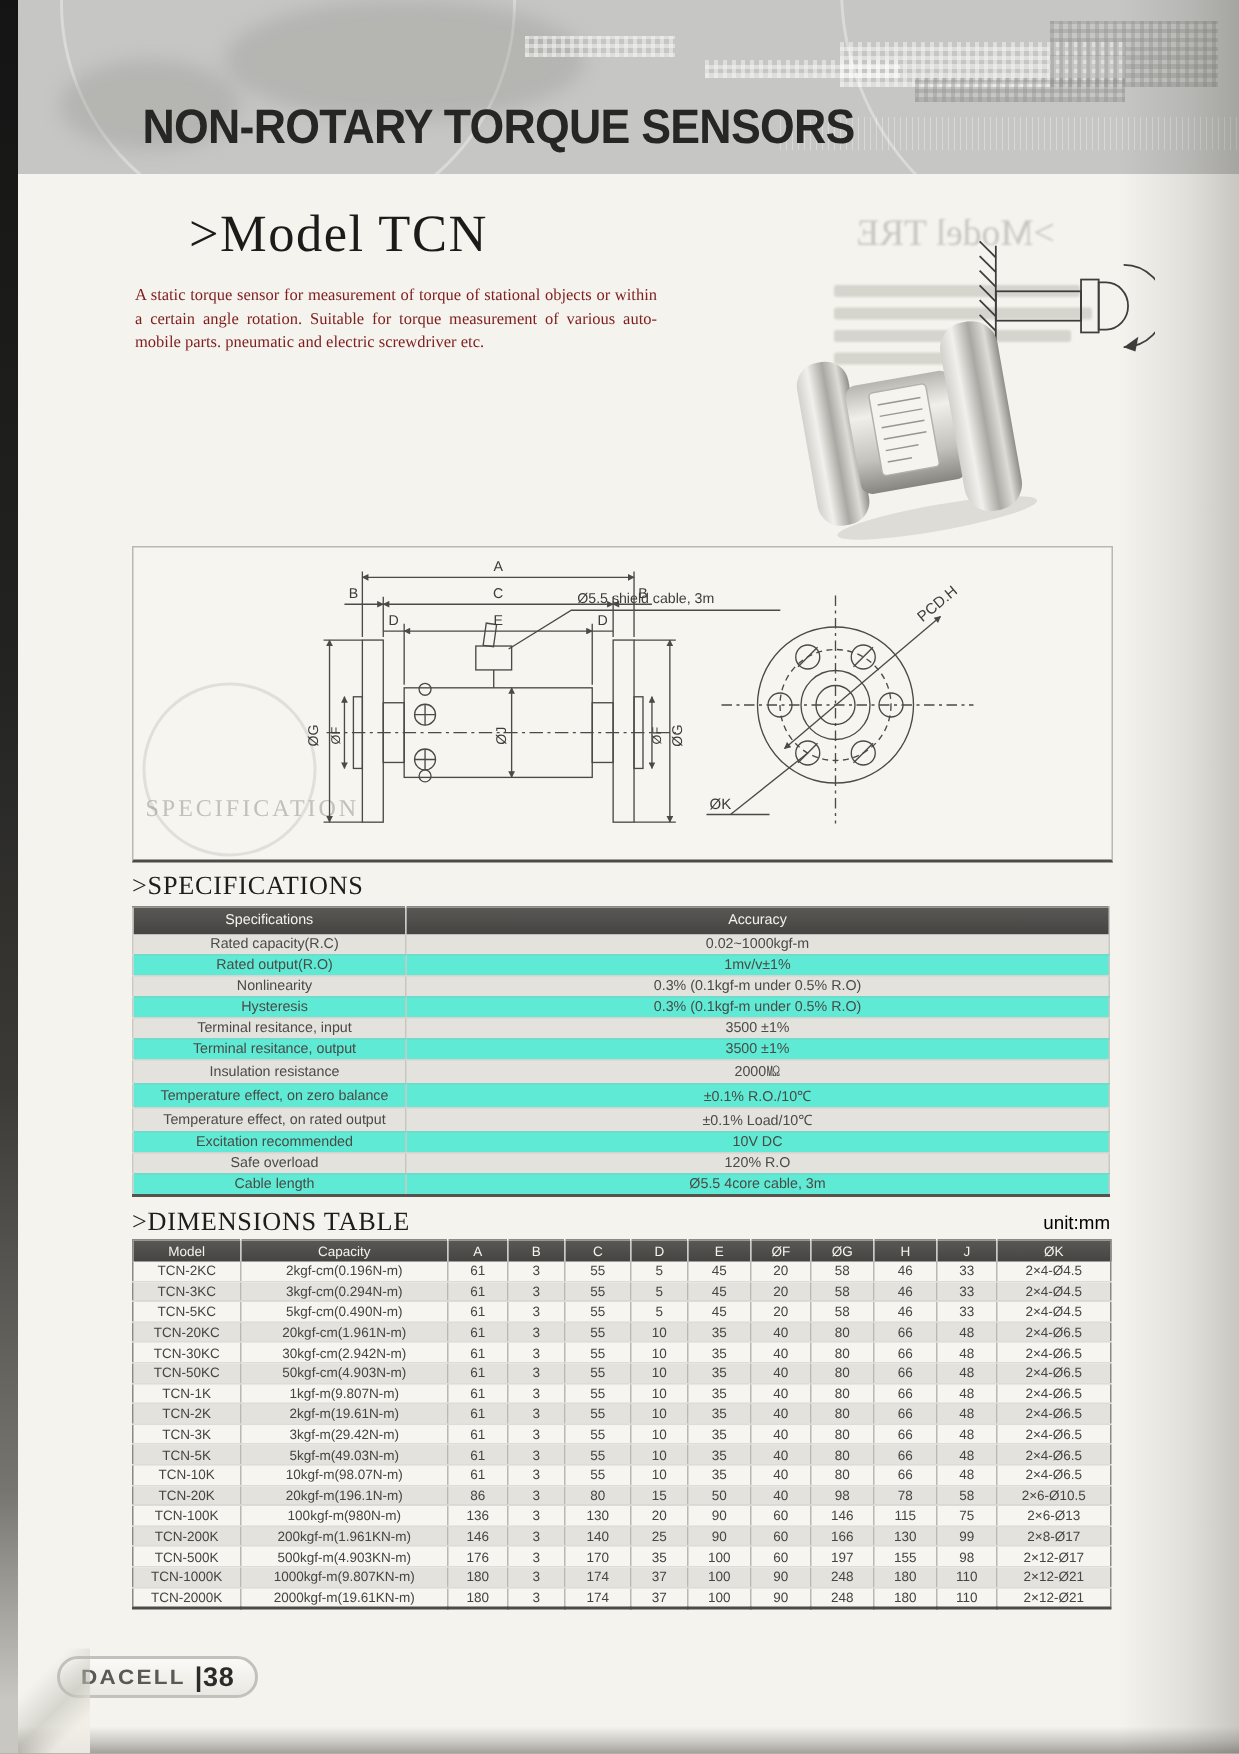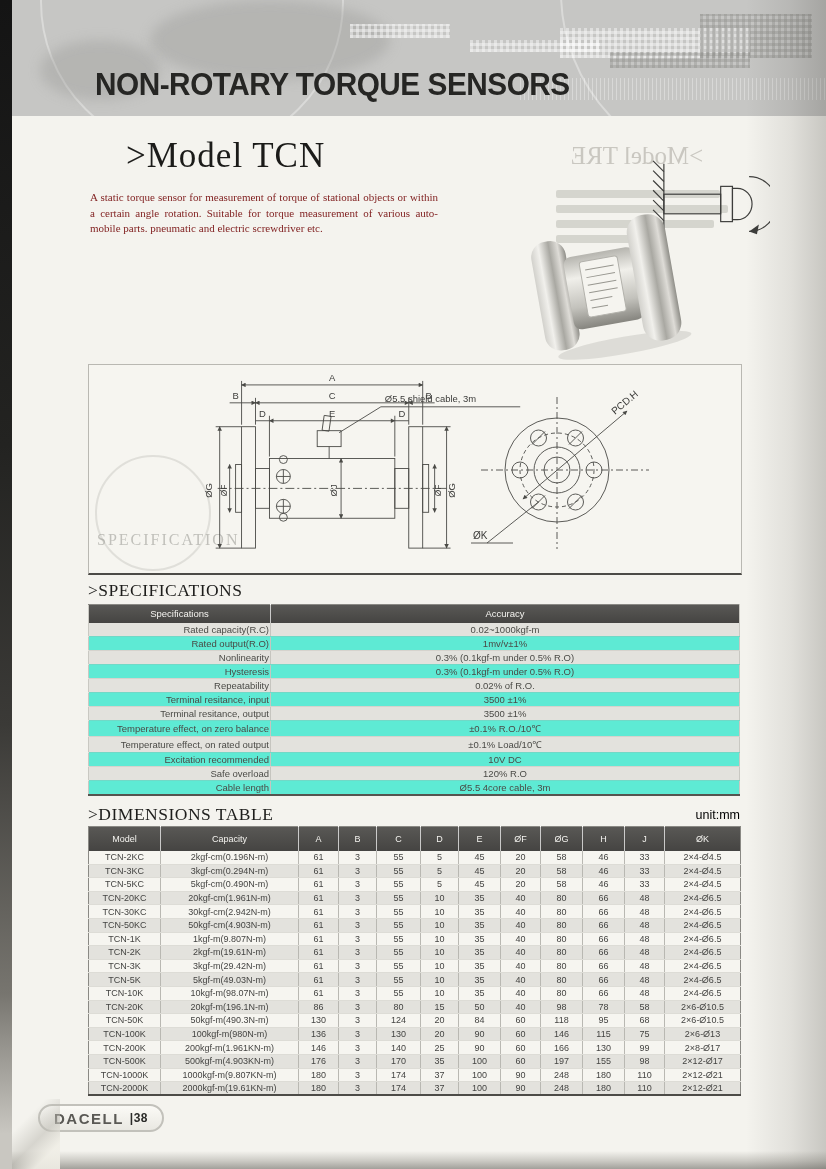--- a/index.html
+++ b/index.html
@@ -60,39 +60,39 @@
   th{font-weight:400;font-size:9.5px;border-right:1px solid rgba(255,255,255,.7);}
   th:last-child{border-right:none;}
 
   .spec{position:absolute;left:88px;top:604px;width:652px;
         border-top:1px solid #8a8984;border-left:1px solid #c9c8c2;border-right:1px solid #c9c8c2;
         border-bottom:2px solid #55544f;}
   .spec thead tr{height:18px;}
   .spec tbody tr{height:13.5px;background:#5eead4;}
   .spec tbody tr:nth-child(odd){background:#e3e2dd;}
   .spec td{font-size:9.5px;color:#4a4a46;text-align:center;border-bottom:1px solid rgba(170,168,160,.25);}
-  .spec td:first-child{text-align:right;padding-left:8px;}
+  .spec td:first-child{text-align:center;padding-left:8px;}
   .spec td:last-child{border-left:1px solid #c6c5bf;}
 
   .dim{position:absolute;left:88px;top:826px;width:652px;
         border:1px solid #8a8984;border-bottom:2px solid #4c4b47;}
-  .dim thead tr{height:24px;margin-left:23px;}
+  .dim thead tr{height:14px;margin-left:23px;}
   .dim th{font-size:9px;}
   .dim tbody tr{height:13.6px;background:#f6f5f0;}
   .dim tbody tr:nth-child(even){background:#e3e2dd;}
   .dim td{font-size:9px;color:#444442;text-align:center;border-left:1px solid #b9b8b2;
         border-bottom:1px solid rgba(170,168,160,.3);overflow:hidden;white-space:nowrap;}
   .dim td:first-child{border-left:none;}
 
   
   .footer-badge{position:absolute;left:38px;top:1104px;height:24px;padding:0 14px;border:2px solid #c2c1bb;
         border-radius:14px;background:linear-gradient(180deg,#fbfaf6 0%,#e9e8e2 100%);
         display:flex;align-items:center;gap:6px;}
   .brand{font-size:15px;font-weight:700;letter-spacing:1.5px;color:#5a5955;transform:scaleY(.92);}
-  .pageno{font-size:12px;font-weight:700;color:#2b2b29;letter-spacing:.5px;}
+  .pageno{font-size:18px;font-weight:700;color:#2b2b29;letter-spacing:.5px;}
 
   svg text{font-family:"Liberation Sans",sans-serif;}
 </style>
 </head>
 <body>
 
 <div class="page">
 
   <div class="banner">
     <div class="arc" style="left:40px;top:-150px;width:300px;height:300px;"></div>
@@ -305,30 +305,30 @@
         </tr>
         <tr>
           <td>Nonlinearity</td>
           <td>0.3% (0.1kgf-m under 0.5% R.O)</td>
         </tr>
         <tr>
           <td>Hysteresis</td>
           <td>0.3% (0.1kgf-m under 0.5% R.O)</td>
         </tr>
         <tr>
-          <td>Repeatability</td>
-          <td>0.02% of R.O.</td>
-        </tr>
-        <tr>
           <td>Terminal resitance, input</td>
           <td>3500 ±1%</td>
         </tr>
         <tr>
           <td>Terminal resitance, output</td>
           <td>3500 ±1%</td>
+        </tr>
+        <tr>
+          <td>Insulation resistance</td>
+          <td>2000㏁</td>
         </tr>
         <tr>
           <td>Temperature effect, on zero balance</td>
           <td>±0.1% R.O./10℃</td>
         </tr>
         <tr>
           <td>Temperature effect, on rated output</td>
           <td>±0.1% Load/10℃</td>
         </tr>
         <tr>
@@ -542,34 +542,20 @@
           <td>80</td>
           <td>15</td>
           <td>50</td>
           <td>40</td>
           <td>98</td>
           <td>78</td>
           <td>58</td>
           <td>2×6-Ø10.5</td>
         </tr>
         <tr>
-          <td>TCN-50K</td>
-          <td>50kgf-m(490.3N-m)</td>
-          <td>130</td>
-          <td>3</td>
-          <td>124</td>
-          <td>20</td>
-          <td>84</td>
-          <td>60</td>
-          <td>118</td>
-          <td>95</td>
-          <td>68</td>
-          <td>2×6-Ø10.5</td>
-        </tr>
-        <tr>
           <td>TCN-100K</td>
           <td>100kgf-m(980N-m)</td>
           <td>136</td>
           <td>3</td>
           <td>130</td>
           <td>20</td>
           <td>90</td>
           <td>60</td>
           <td>146</td>
           <td>115</td>

